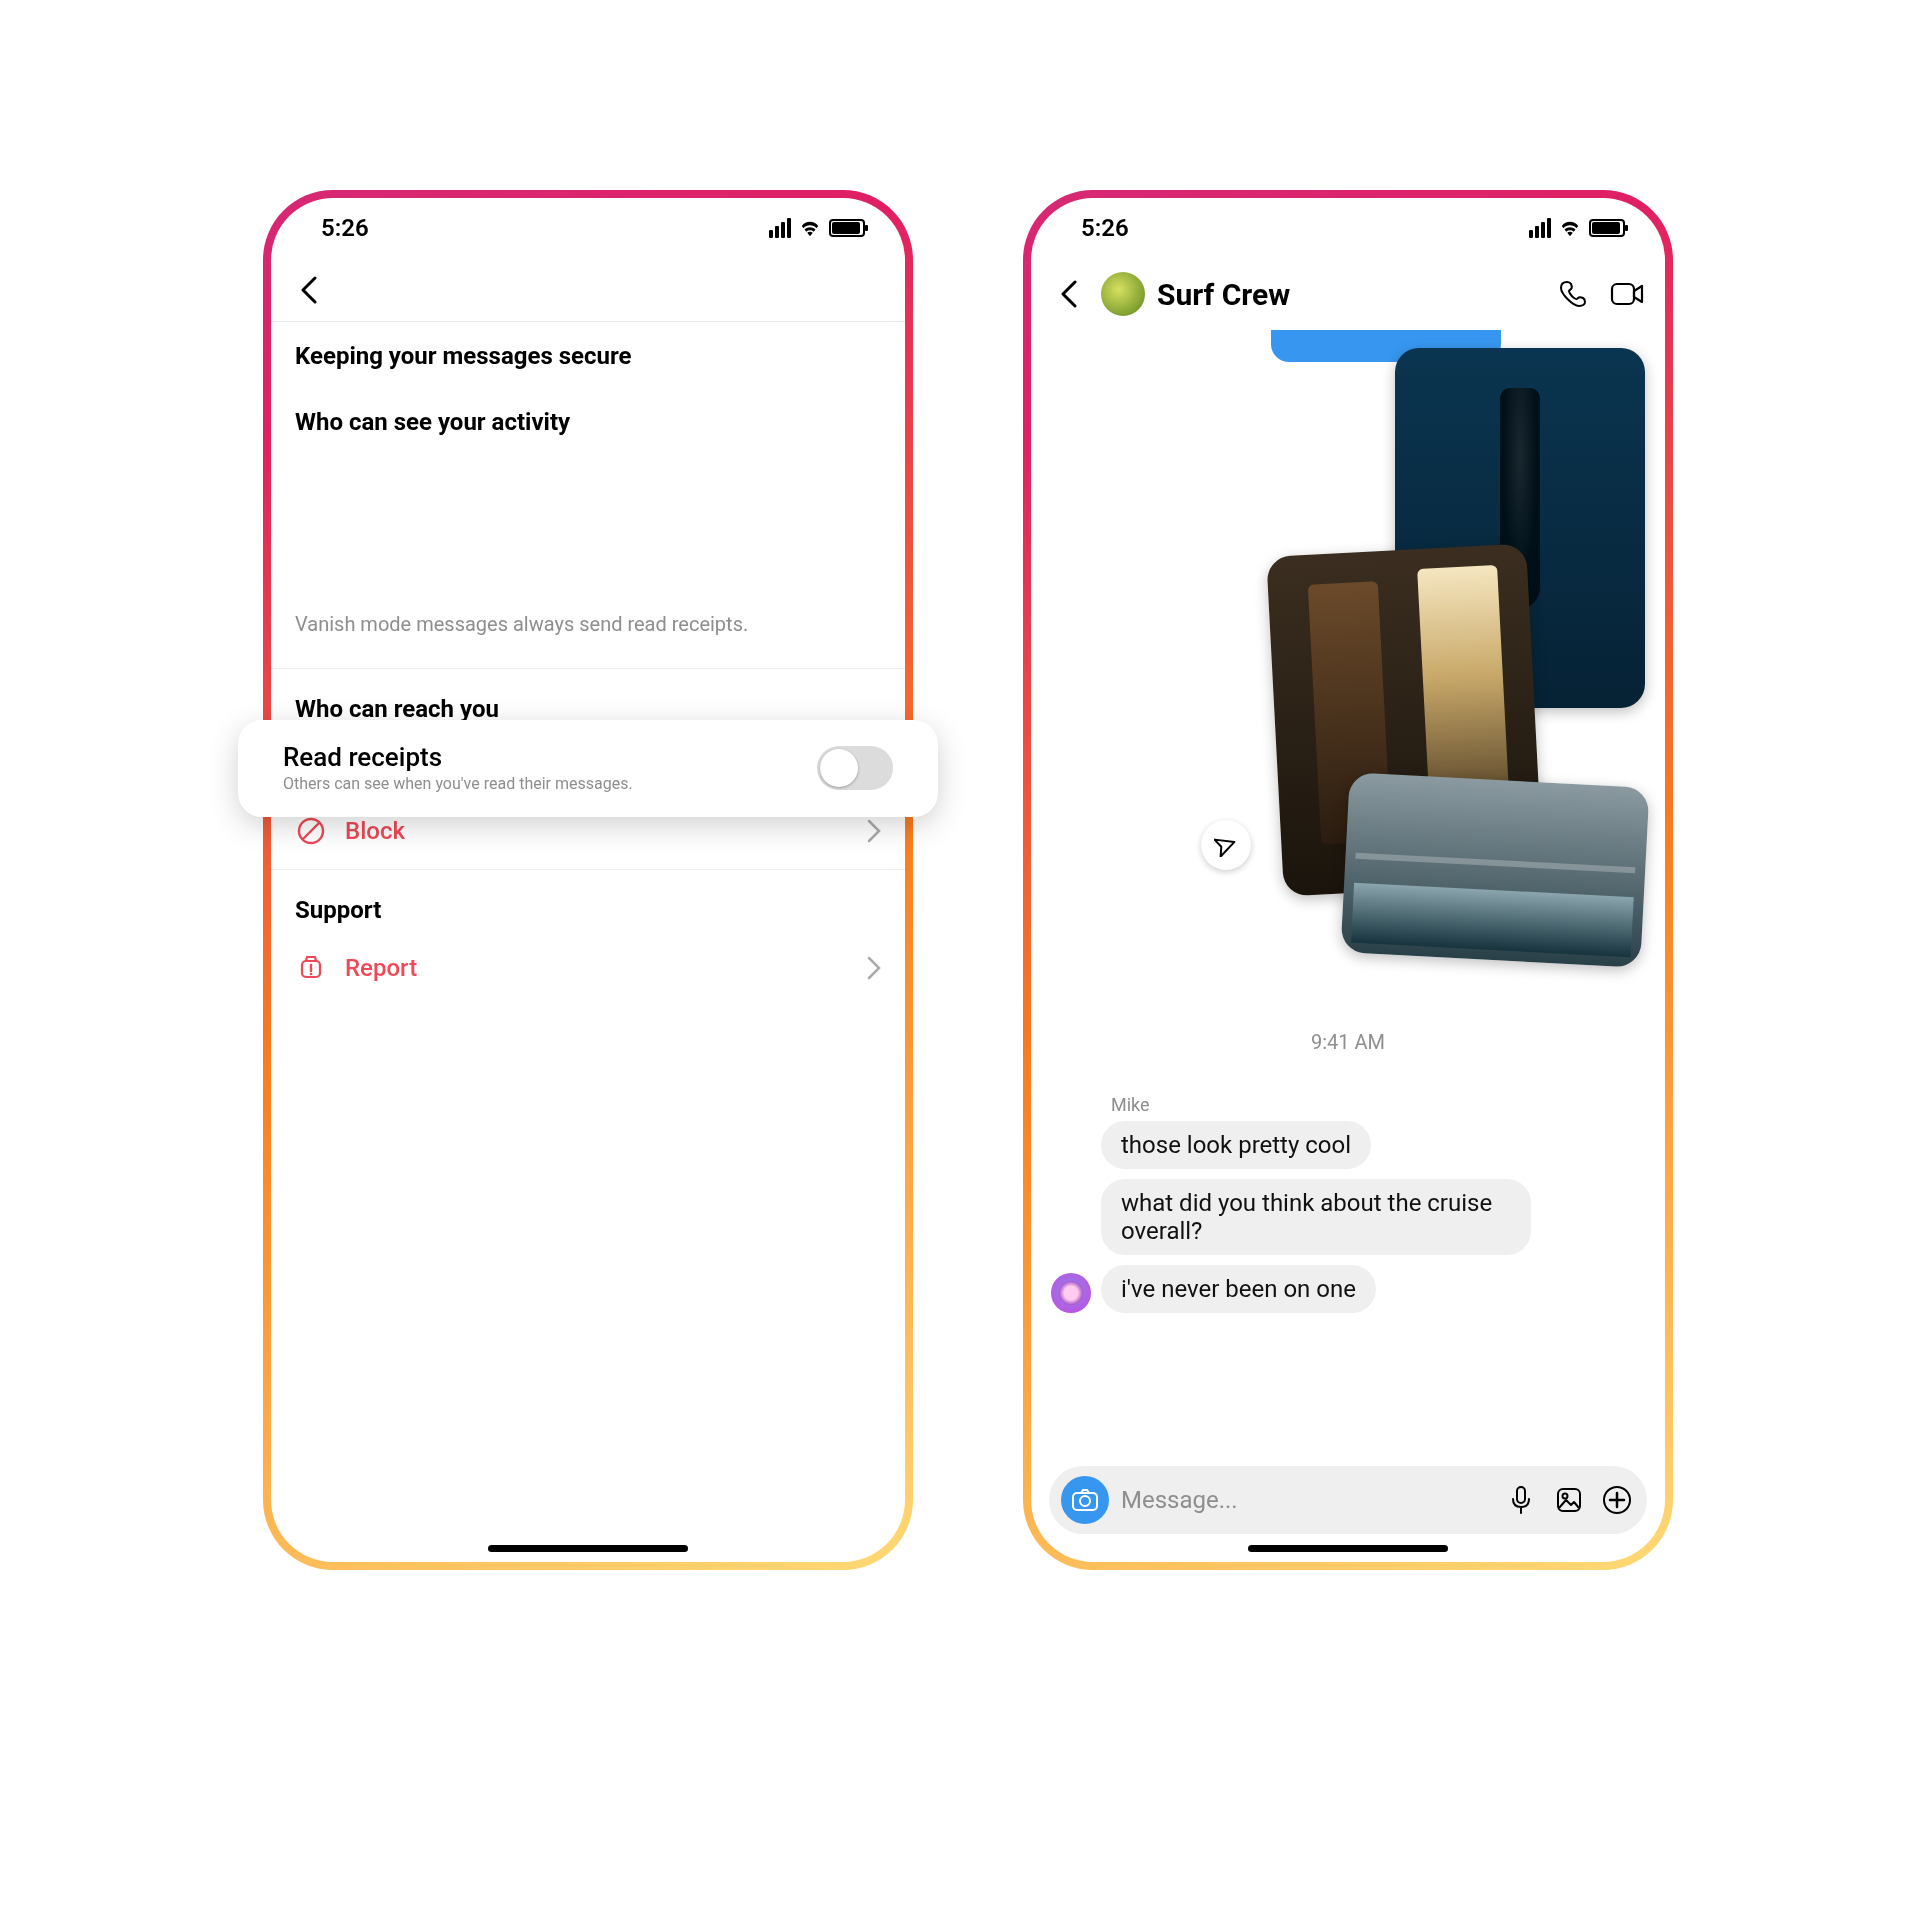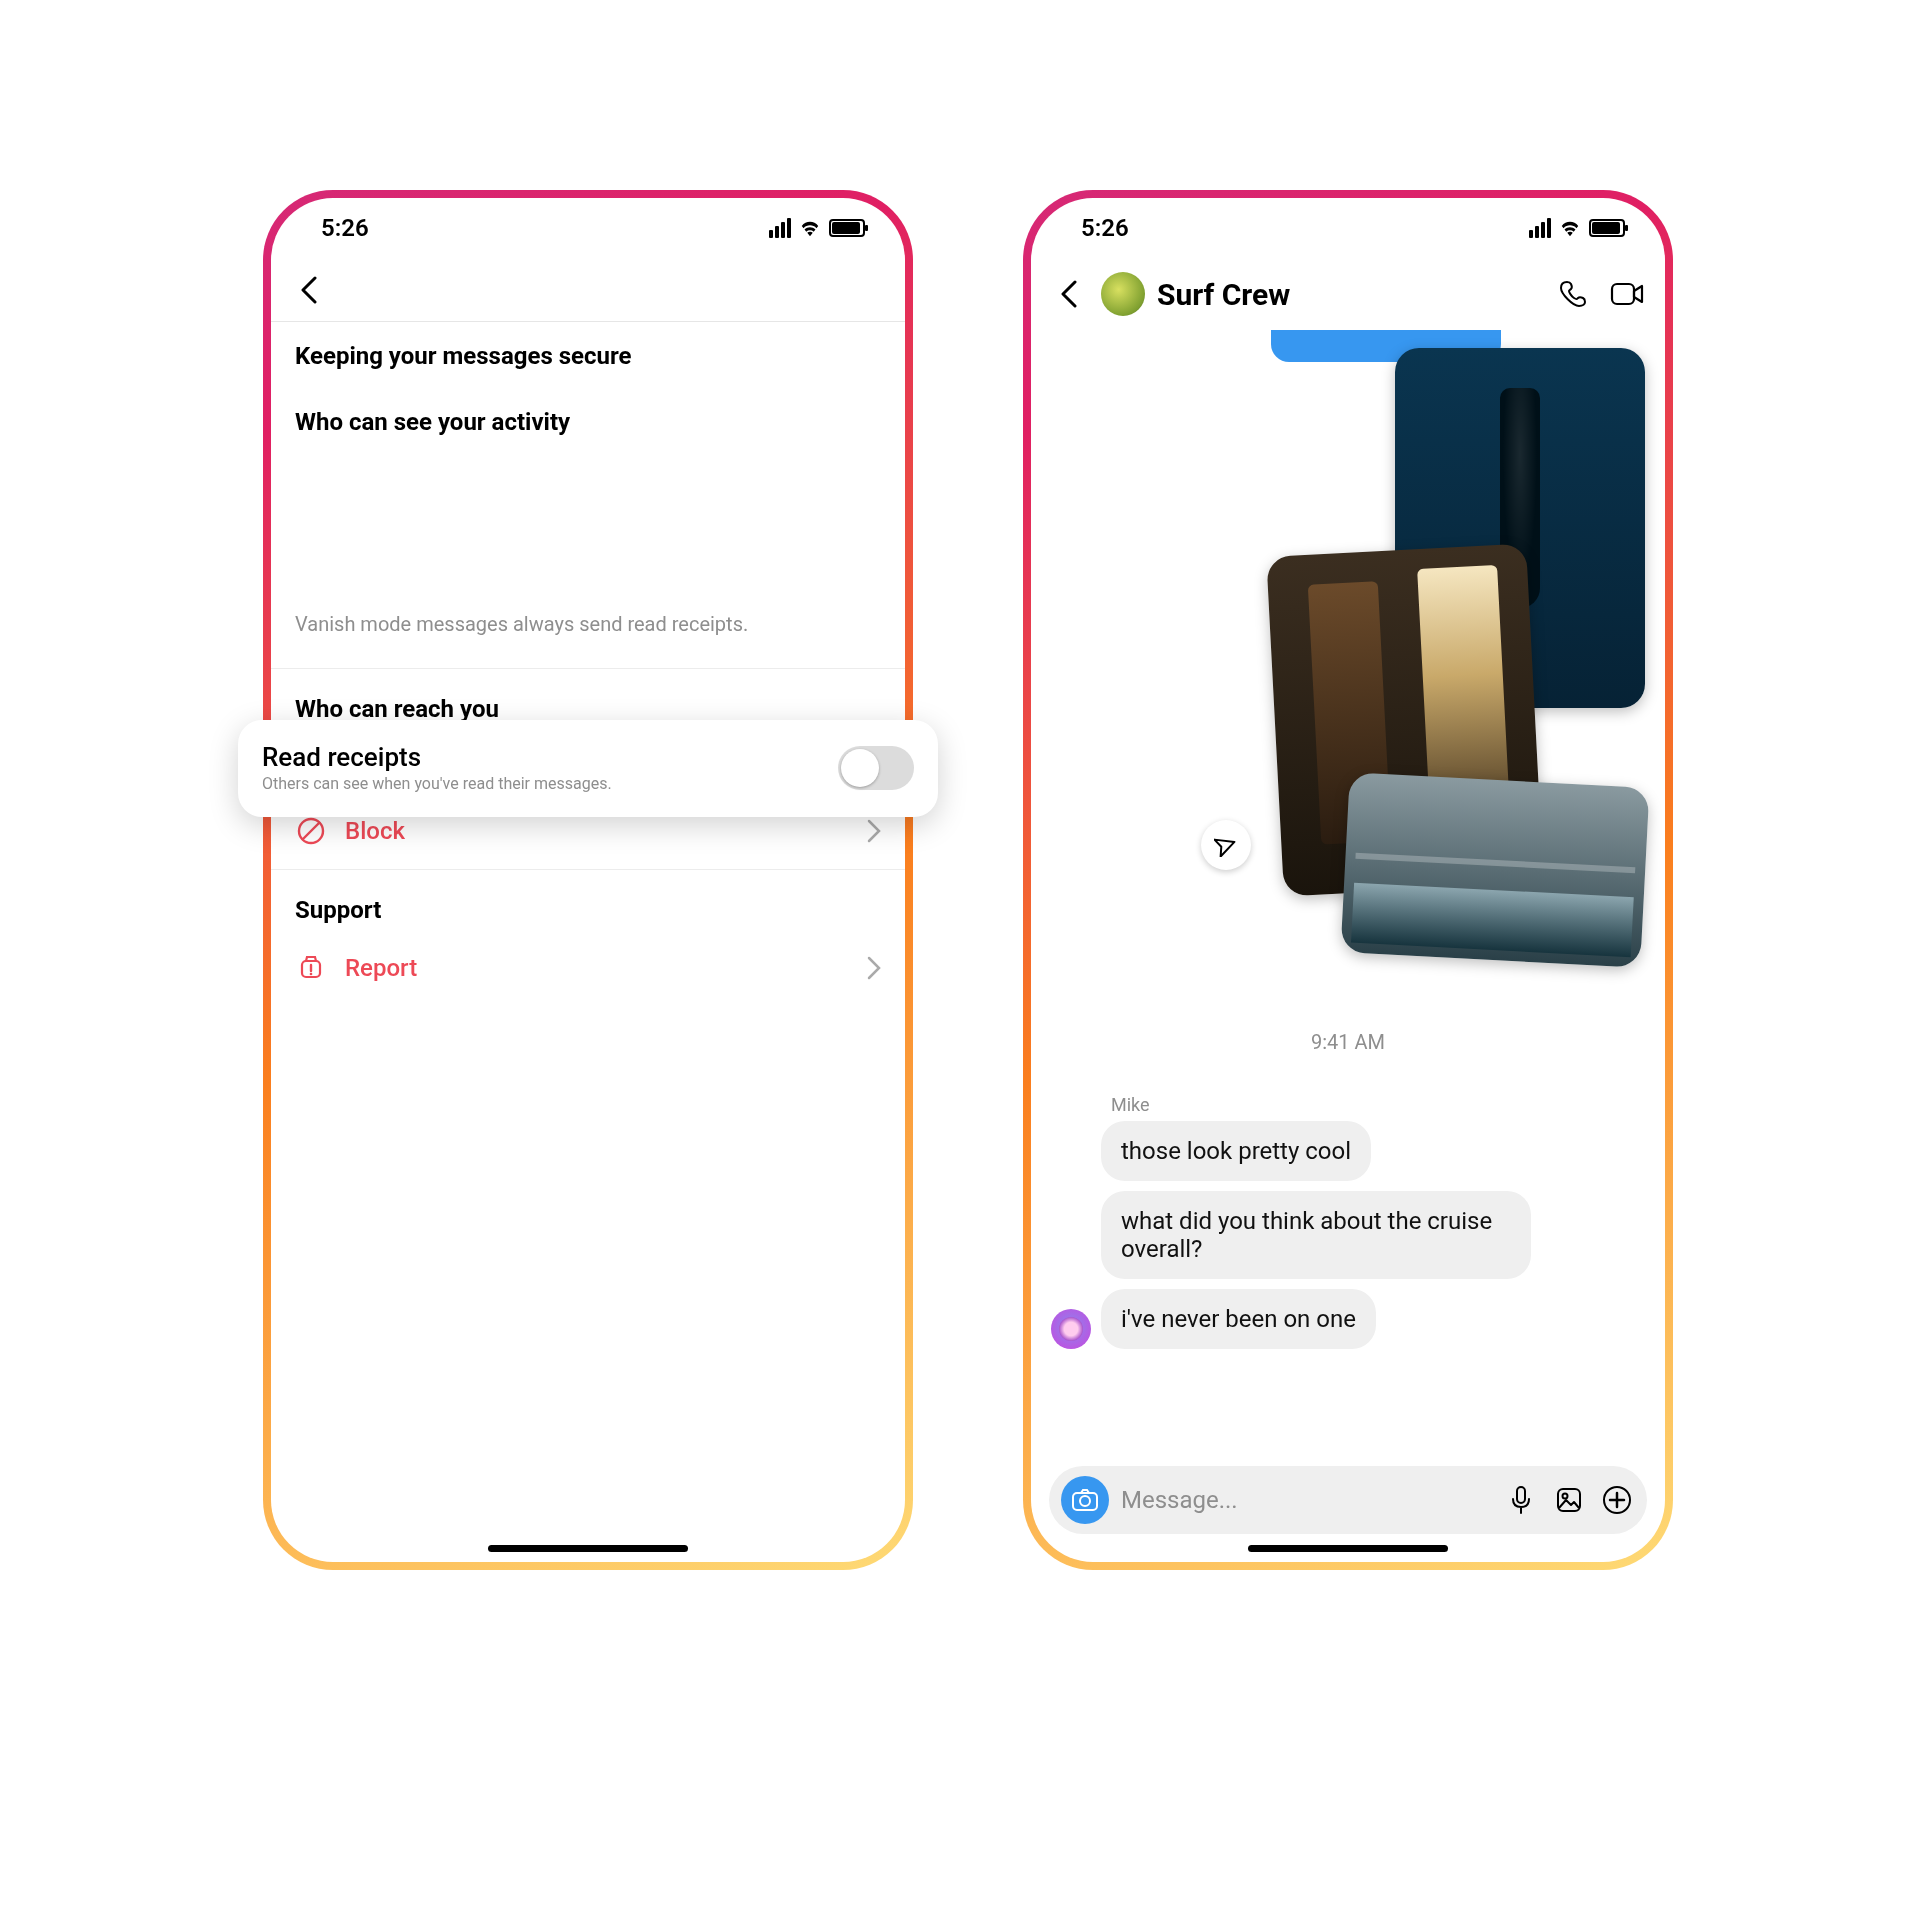--- a/index.html
+++ b/index.html
@@ -89,21 +89,21 @@
     border-radius:50%; box-shadow: 0 1px 3px rgba(0,0,0,0.3);
   }
   .divider { height:1px; background:#ececec; margin: 6px 0; }
   .ic { width:32px; height:32px; margin-right:18px; display:flex;align-items:center;justify-content:center; flex-shrink:0;}
   .red { color:#ed4956; }
   
   .float-card {
     position:absolute; left:-25px; width: 700px;
     background:#fff; border-radius: 24px;
     box-shadow: 0 8px 30px rgba(0,0,0,0.18);
-    padding: 22px 24px;
+    padding: 22px 45px;
     display:flex; align-items:center;
     z-index: 50;
   }
   .float-main{flex:1;}
   .float-title{font-size:26px;font-weight:500;}
   .float-sub{font-size:16px;color:#8e8e8e;margin-top:2px;line-height:1.3;}
   .float-card .toggle{width:76px;height:44px;border-radius:24px;}
   .float-card .toggle-knob{width:38px;height:38px;}
 
   
@@ -137,21 +137,21 @@
   .ph3::before{content:"";position:absolute;left:10px;right:10px;top:80px;height:6px;background:rgba(255,255,255,0.25);}
   .ph3::after{content:"";position:absolute;left:10px;right:10px;top:110px;height:60px;background:linear-gradient(180deg,rgba(180,210,220,0.6),rgba(20,50,60,0.9));}
   .timestamp{ position:absolute; top:700px; left:0;right:0;text-align:center; color:#8e8e8e; font-size:20px;}
   .messages{position:absolute; top:760px; left:0; right:0; padding:0 20px;}
   .sender{font-size:18px;color:#8e8e8e;margin:4px 0 6px 60px;}
   .msgrow{display:flex;align-items:flex-end;gap:10px;margin-bottom:10px;}
   .msg-avatar{width:40px;height:40px;border-radius:50%;flex-shrink:0;visibility:hidden;}
   .msgrow.last .msg-avatar{visibility:visible;background:radial-gradient(circle at 50% 45%, #88e 0%, #c4d 100%);position:relative;}
   .msgrow.last .msg-avatar::after{content:"";position:absolute;left:8px;top:8px;width:24px;height:24px;background:radial-gradient(circle,#fce 40%,#a5c 70%);border-radius:50%;}
   .bubble{
-    background:#efefef;border-radius:24px;padding:16px 20px;font-size:24px;color:#111;max-width:430px;
+    background:#efefef;border-radius:24px;padding:10px 20px;font-size:24px;color:#111;max-width:430px;
   }
   .composer{
     position:absolute;left:18px;right:18px;bottom:28px;height:68px;
     background:#efefef;border-radius:36px;display:flex;align-items:center;padding:0 12px;gap:12px;
   }
   .cam{
     width:48px;height:48px;border-radius:50%;background:#3797f0;display:flex;align-items:center;justify-content:center;
   }
   .placeholder{flex:1;color:#8e8e8e;font-size:24px;}
   .comp-ic{width:36px;height:36px;display:flex;align-items:center;justify-content:center;color:#111;}

